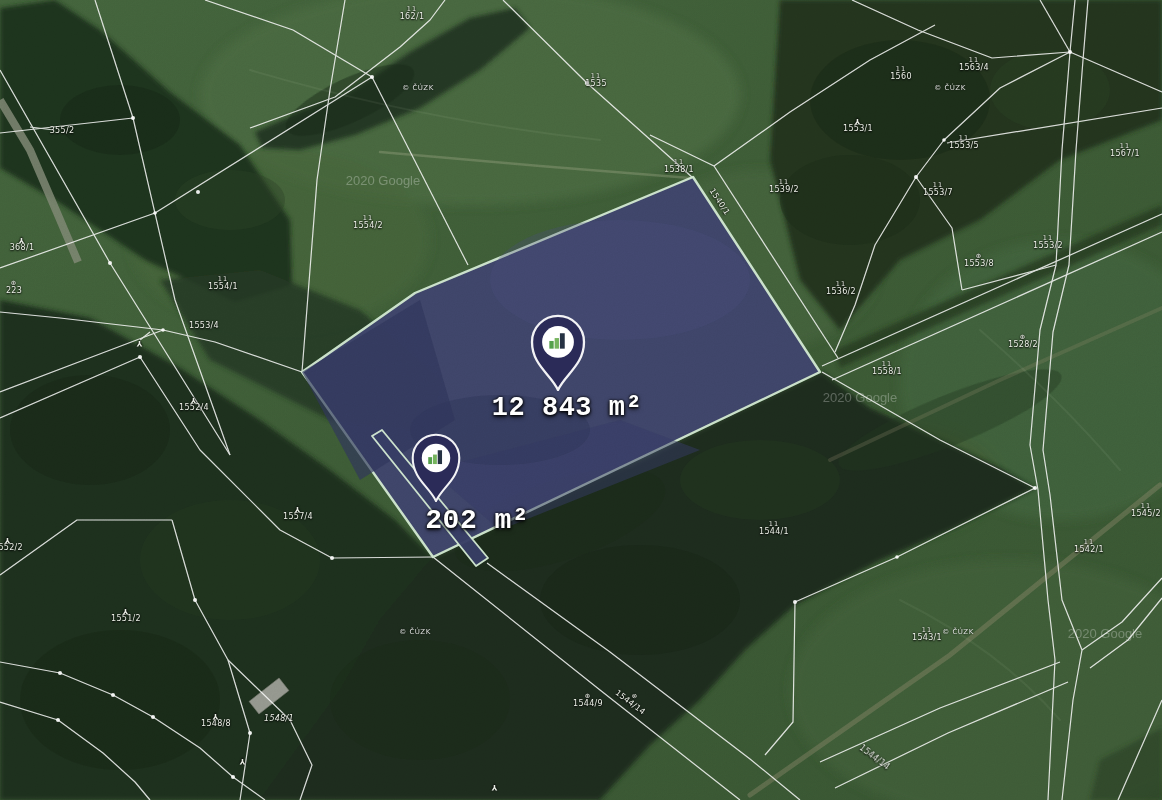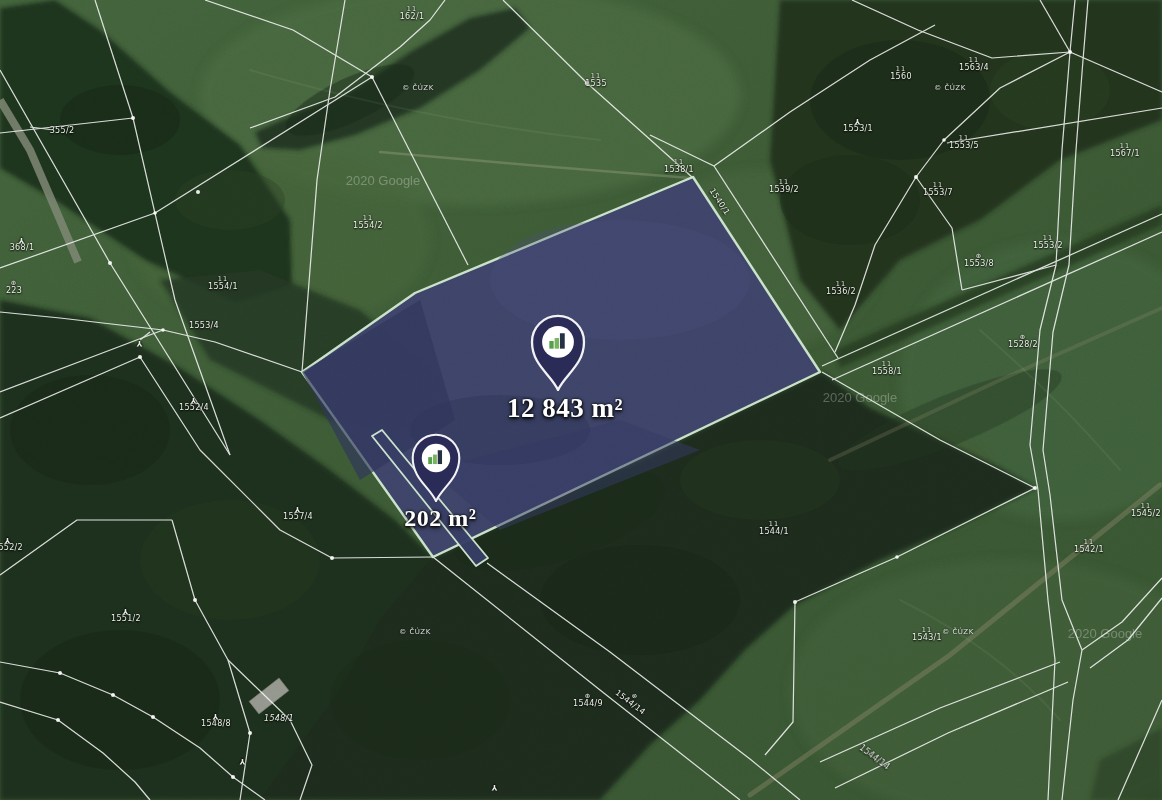--- a/index.html
+++ b/index.html
@@ -27,24 +27,24 @@
     color:rgba(255,255,255,.28); font:13px "Liberation Sans", sans-serif;
     white-space:nowrap;
   }
   
   .marker { position:absolute; width:0; height:0; }
   .marker .pin { position:absolute; left:-29px; top:-76px; width:58px; height:77px; }
   .marker.small .pin { left:-26px; top:-69px; width:52px; height:69px; }
   .marker-label {
     position:absolute; left:0; top:3px; transform:translateX(-44%);
     color:#ffffff; font-weight:bold; font-size:27px; letter-spacing:.5px;
-    white-space:nowrap; font-family:Liberation Serif, serif;
+    white-space:nowrap; font-family:Liberation Mono, monospace;
     text-shadow:0 1px 3px rgba(0,0,0,.95), 0 0 3px rgba(0,0,0,.8), 0 2px 5px rgba(0,0,0,.7);
   }
-  .marker.small .marker-label { font-size:24px; }
+  .marker.small .marker-label { font-size:28px;margin-left:35px; }
 </style>
 </head>
 <body>
 
 <div id="map">
 
   <svg id="terrain" width="1162" height="800" viewBox="0 0 1162 800">
     <defs>
       <filter id="soft">
           <feGaussianBlur stdDeviation="2.2"></feGaussianBlur>

